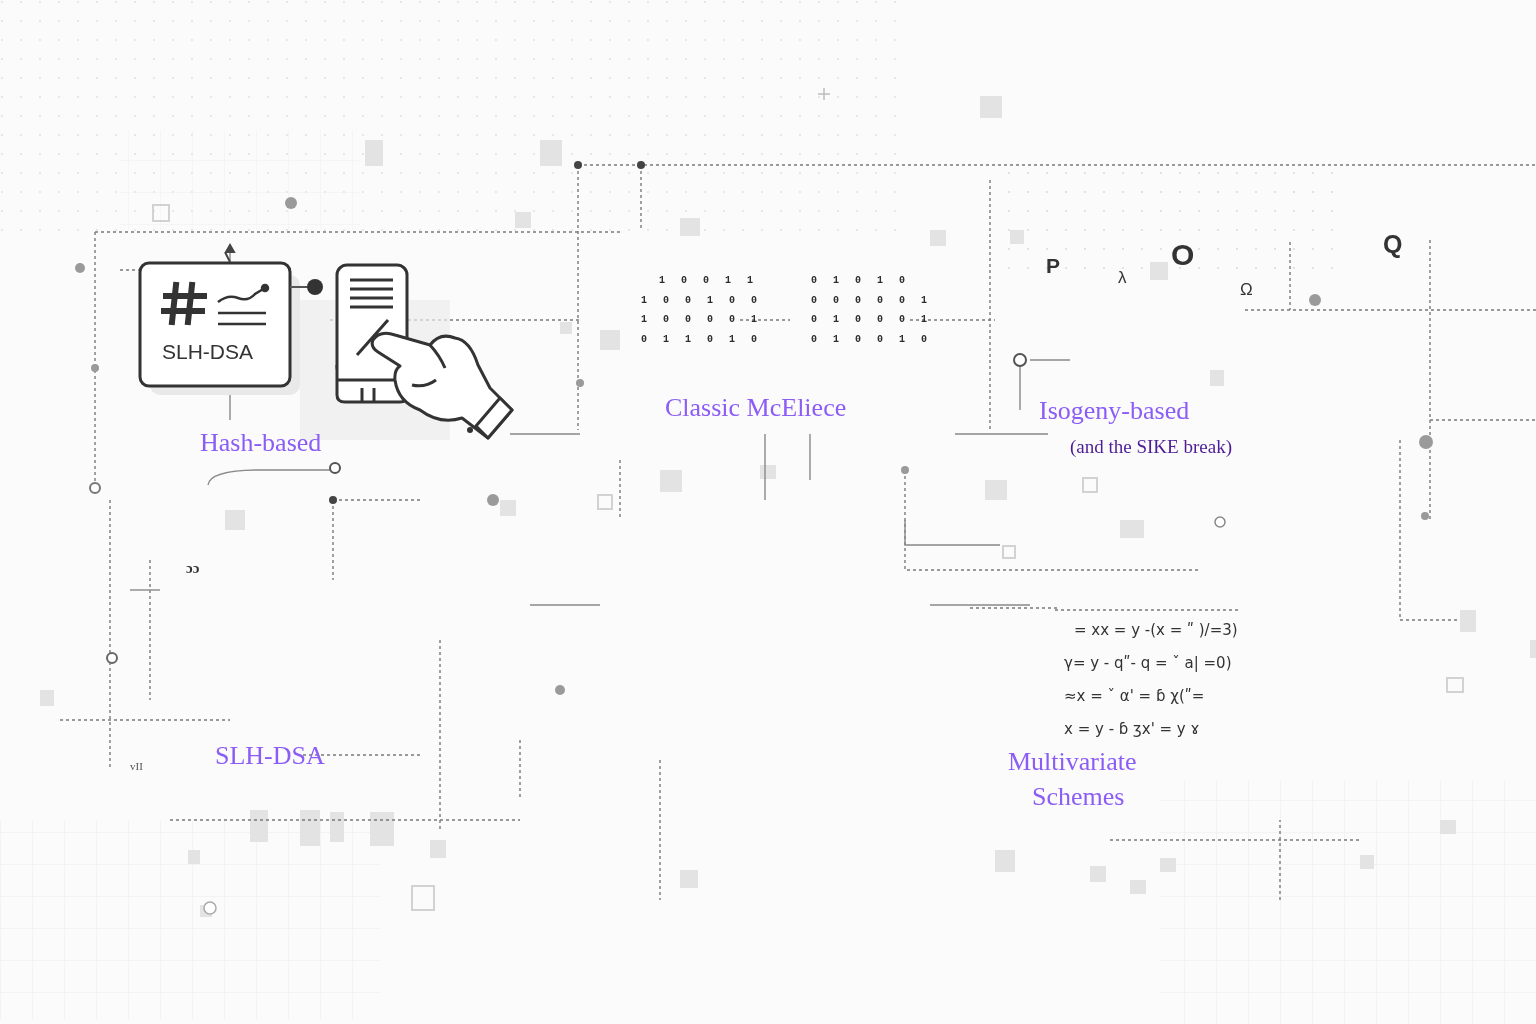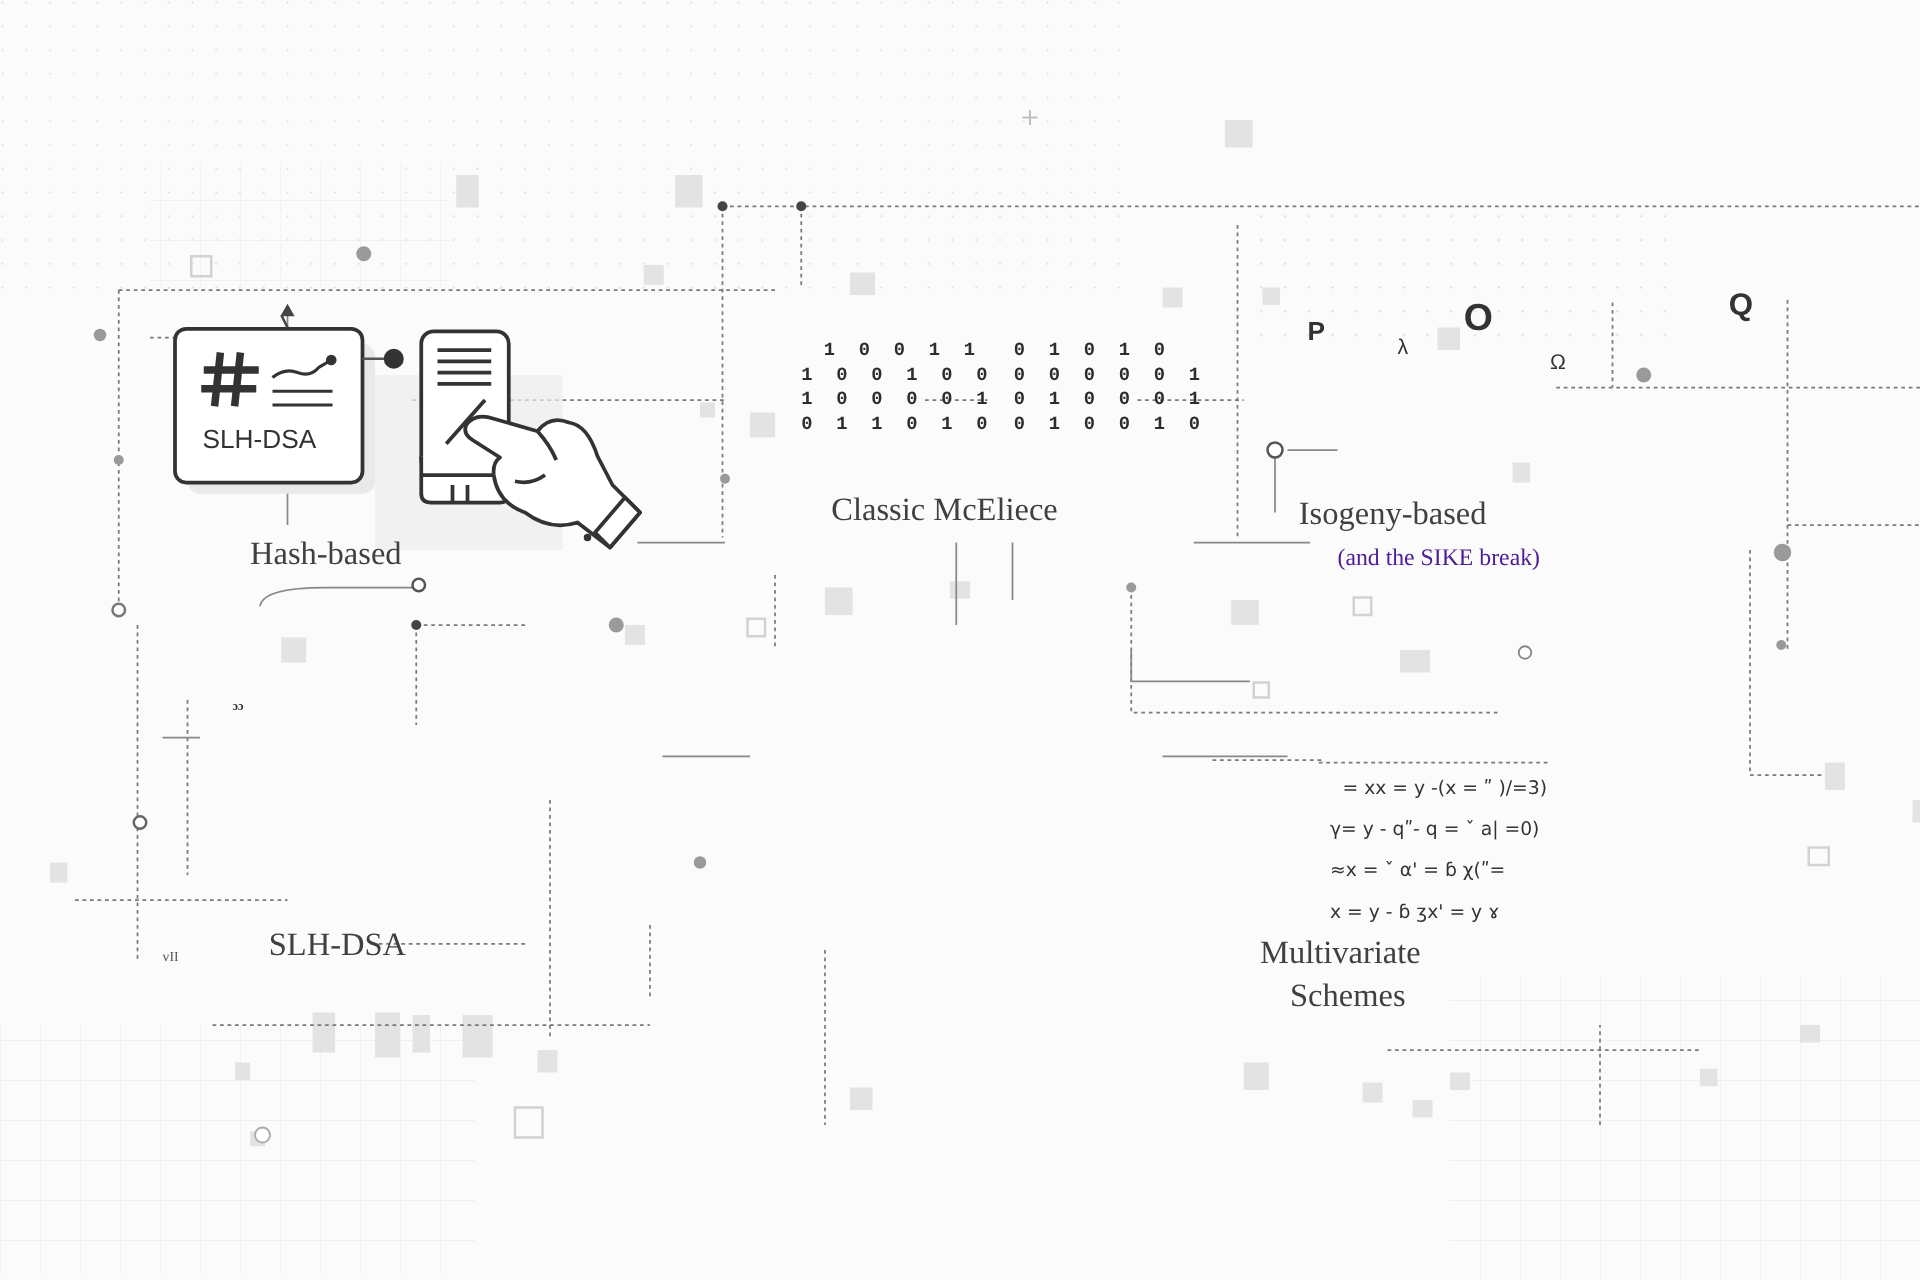--- a/index.html
+++ b/index.html
@@ -1,22 +1,22 @@
 <!DOCTYPE html>
 <html><head>
 <meta charset="utf-8">
 <style>
   html,body{margin:0;padding:0;background:#fbfbfb;}
   body{width:1536px;height:1024px;overflow:hidden;position:relative;font-family:"Liberation Serif","DejaVu Serif",serif;}
   #canvas{position:absolute;left:0;top:0;width:1536px;height:1024px;}
-  .lbl{position:absolute;color:#404040;font-family:"Liberation Serif","DejaVu Serif",serif;white-space:nowrap;}
+  .lbl{position:absolute;color:#8b5cf6;font-family:"Liberation Serif","DejaVu Serif",serif;white-space:nowrap;}
   .lbl-lg{font-size:26px;}
   .lbl-sm{font-size:19px;color:#4c1d95;}
   .sans{font-family:"Liberation Sans","DejaVu Sans",sans-serif;}
-  .bits{position:absolute;font-family:"Liberation Mono","DejaVu Sans Mono",monospace;font-weight:bold;font-size:15px;letter-spacing:5px;line-height:19.5px;color:#2d2d2d;}
+  .bits{position:absolute;font-family:"Liberation Mono","DejaVu Sans Mono",monospace;font-weight:bold;font-size:10px;letter-spacing:5px;line-height:19.5px;color:#2d2d2d;}
   .eq{position:absolute;font-family:"DejaVu Sans","Liberation Sans",sans-serif;font-size:15px;line-height:33px;color:#333;}
   .pt{position:absolute;font-family:"Liberation Sans","DejaVu Sans",sans-serif;font-weight:bold;color:#333;}
 </style>
 </head>
 <body>
 
 
 
 <svg id="canvas" viewBox="0 0 1536 1024" xmlns="http://www.w3.org/2000/svg">
   <defs>
@@ -411,21 +411,21 @@
 <div class="lbl lbl-lg" style="left:665px;top:393px;">Classic McEliece</div>
 
 <div class="pt" style="left:1046px;top:254px;font-size:21px;">P</div>
 <div class="pt" style="left:1171px;top:238px;font-size:30px;">O</div>
 <div class="pt" style="left:1383px;top:230px;font-size:25px;">Q</div>
 <div class="pt" style="left:1240px;top:280px;font-size:17px;font-weight:normal;">Ω</div>
 <div class="pt" style="left:1118px;top:268px;font-size:17px;font-weight:normal;">λ</div>
 <div class="lbl lbl-lg" style="left:1014px;top:396px;margin-left:25px;">Isogeny-based</div>
 <div class="lbl lbl-sm" style="left:1070px;top:436px;">(and the SIKE break)</div>
 
-<div class="lbl" style="left:186px;top:560px;font-size:10px;font-weight:bold;color:#333;">ɔɔ</div>
+<div class="lbl" style="left:186px;top:560px;font-size:15px;font-weight:bold;color:#333;">ɔɔ</div>
 <div class="lbl lbl-lg" style="left:215px;top:741px;">SLH-DSA</div>
 <div class="lbl" style="left:130px;top:760px;font-size:11px;color:#555;">vII</div>
 
 <div class="eq" style="left:1064px;top:566px;">
   <div style="padding-left:10px;margin-top:48px;">= xx = y -(x = ʺ )/=3)</div>
   <div>γ= y - qʺ- q = ˇ a| =0)</div>
   <div>≈x = ˇ α' = ɓ χ(ʺ=</div>
   <div>x = y - ɓ ʒx' = y ɤ</div>
 </div>
 <div class="lbl lbl-lg" style="left:1008px;top:747px;">Multivariate</div>

